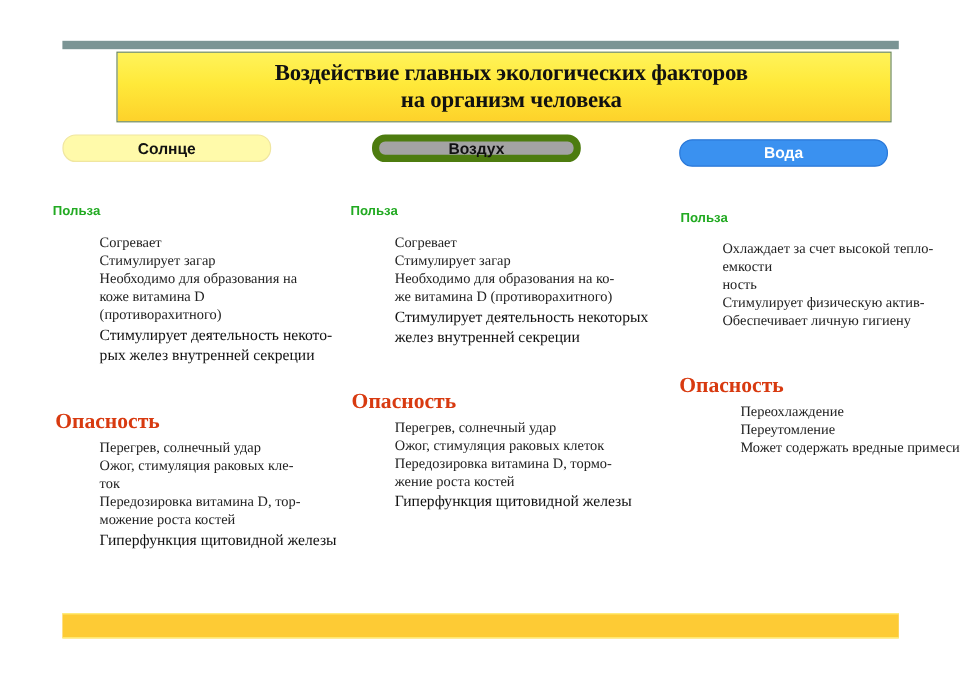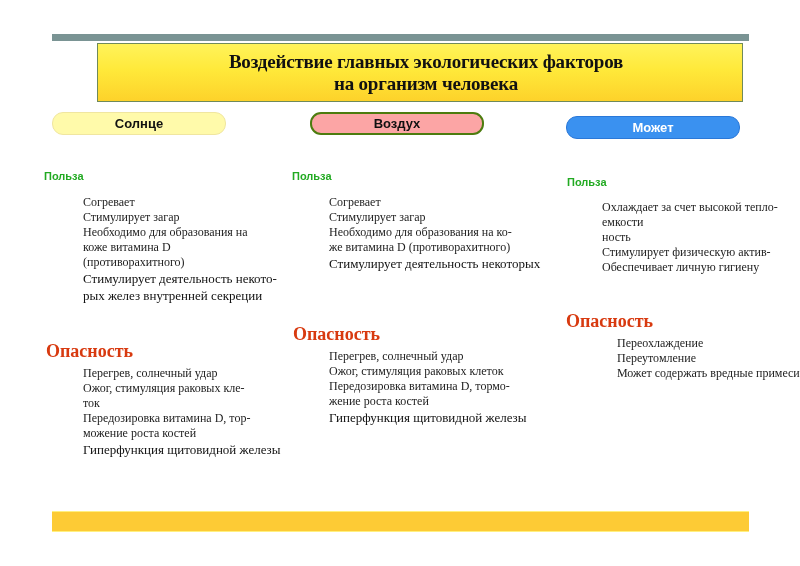--- a/index.html
+++ b/index.html
@@ -6,42 +6,42 @@
   body { width:800px; height:566px; background:#ffffff; position:relative; overflow:hidden; font-family:"Liberation Serif", serif; color:#1a1a1a; }
   .abs { position:absolute; }
   .top-rule { left:52px; top:34px; width:697px; height:7px; background:#7a9494; }
   .title-box { left:97px; top:43px; width:646px; height:59px; border:1px solid #6f8a5a; box-sizing:border-box;
     background:linear-gradient(to bottom, #fff35a 0%, #ffe93a 45%, #fdd22a 100%);
     display:flex; flex-direction:column; align-items:center; justify-content:center; }
   .title-box span { font-family:"Liberation Serif", serif; font-weight:bold; font-size:19px; line-height:22px; color:#111; letter-spacing:-0.2px;margin-left:12px; }
   .cat { height:23px; box-sizing:border-box; display:flex; align-items:center; justify-content:center;
     font-family:"Liberation Sans", sans-serif; font-weight:bold; font-size:13px;border-radius:11px; }
   .cat-sun { left:52px; top:112px; width:174px; background:#fffaaa; border:1px solid #f0e6a0; color:#111; }
-  .cat-air { left:310px; top:112px; width:174px; background:#fca5a5; border:2px solid #4d7c0f; color:#111; }
+  .cat-air { left:310px; top:112px; width:174px; background:#a3a3a3; border:6px solid #4d7c0f; color:#111; }
   .cat-water { left:566px; top:116px; width:174px; background:#3a91f0; border:1px solid #2a78d8; color:#ffffff; }
   .h-benefit { font-family:"Liberation Sans", sans-serif; font-weight:bold; font-size:11px; color:#22aa22; }
   .h-danger { font-family:"Liberation Serif", serif; font-weight:bold; font-size:18px; color:#d83a10; }
   .list { font-size:12px; line-height:15px; color:#222;margin-left:36px; }
   .list div { white-space:nowrap; }
   .list .sans { font-family:Liberation Serif, serif; font-size:13px; line-height:17px; color:#111; }
   .bottom-bar { left:52px; top:511px; width:697px; height:21px; background:#fdcb35; border-top:1px solid #fff080; border-bottom:1px solid #fff080; box-sizing:border-box; }
 </style>
 </head>
 <body>
 
 <div class="abs top-rule"></div>
 
 <div class="abs title-box">
   <span>Воздействие главных экологических факторов</span>
   <span>на организм человека</span>
 </div>
 
 <div class="abs cat cat-sun">Солнце</div>
 <div class="abs cat cat-air">Воздух</div>
-<div class="abs cat cat-water">Может</div>
+<div class="abs cat cat-water">Вода</div>
 
 <div class="abs h-benefit" style="left:44px; top:170px;">Польза</div>
 <div class="abs list" style="left:47px; top:195px;">
     <div>Согревает</div>
     <div>Стимулирует загар</div>
     <div>Необходимо для образования на</div>
     <div>коже витамина D</div>
     <div>(противорахитного)</div>
     <div class="sans">Стимулирует деятельность некото-</div>
     <div class="sans">рых желез внутренней секреции</div>
@@ -56,20 +56,21 @@
     <div class="sans">Гиперфункция щитовидной железы</div>
   </div>
 
 <div class="abs h-benefit" style="left:292px; top:170px;">Польза</div>
 <div class="abs list" style="left:293px; top:195px;">
     <div>Согревает</div>
     <div>Стимулирует загар</div>
     <div>Необходимо для образования на ко-</div>
     <div>же витамина D (противорахитного)</div>
     <div class="sans">Стимулирует деятельность некоторых</div>
+    <div class="sans">желез внутренней секреции</div>
   </div>
 <div class="abs h-danger" style="left:293px; top:324px;">Опасность</div>
 <div class="abs list" style="left:293px; top:349px;">
     <div>Перегрев, солнечный удар</div>
     <div>Ожог, стимуляция раковых клеток</div>
     <div>Передозировка витамина D, тормо-</div>
     <div>жение роста костей</div>
     <div class="sans">Гиперфункция щитовидной железы</div>
   </div>
 

